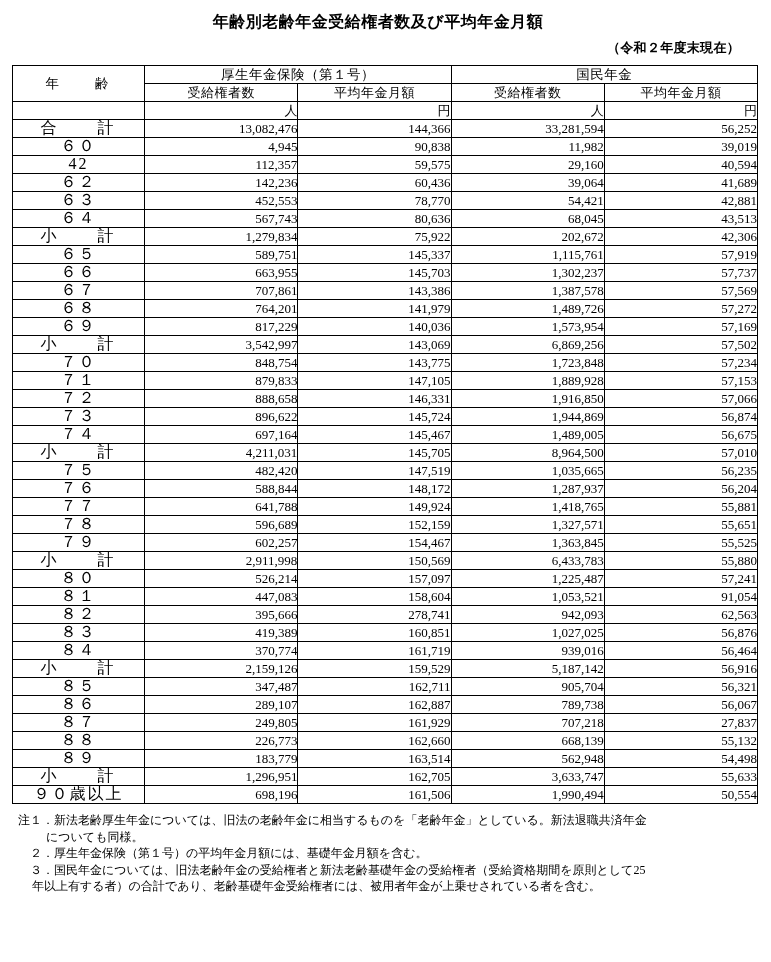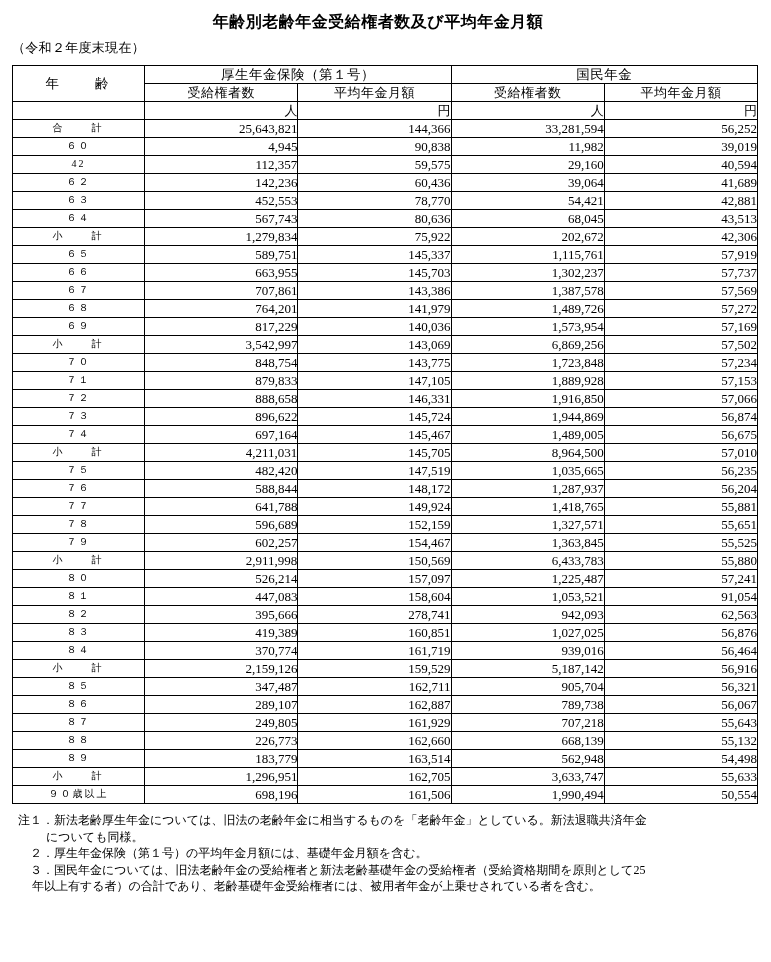--- a/index.html
+++ b/index.html
@@ -24,24 +24,25 @@
     border-radius: 7px;
   }
   .doc-title {
     text-align: center;
     font-size: 16px;
     font-weight: bold;
     letter-spacing: 0.5px;
     margin: 4px 0 6px 0;
   }
   .asof {
-    text-align: left;
+    text-align: right;
     font-size: 13px;
     margin: 0 4px 3px 0;
     letter-spacing: 0.3px;
+    font-weight: bold;
   }
   table.main {
     border-collapse: collapse;
     width: 746px;
     margin: 8px auto;
     table-layout: fixed;
     font-size: 13px;
   }
   table.main td, table.main th {
     border: 1px solid #000000;
@@ -69,21 +70,21 @@
     letter-spacing: 0.5px;
   }
   .unit-cell {
     text-align: right;
     padding-right: 7px;
     font-size: 13px;
     height: 18px;
   }
   .age-cell {
     text-align: center;
-    font-size: 10px;
+    font-size: 16px;
     letter-spacing: 2px;
   }
   .age-cell.sub {
     letter-spacing: 3px;
   }
   .num {
     text-align: right;
     padding-right: 7px;
     font-size: 13px;
     font-family: "Liberation Serif", "DejaVu Serif", serif;
@@ -148,21 +149,21 @@
         <td class="unit-cell">&nbsp;</td>
         <td class="unit-cell">人</td>
         <td class="unit-cell">円</td>
         <td class="unit-cell">人</td>
         <td class="unit-cell">円</td>
       </tr>
     </thead>
     <tbody id="table-body">
         <tr class="group-end">
           <td class="age-cell sub">合　　計</td>
-          <td class="num">25,643,821</td>
+          <td class="num">13,082,476</td>
           <td class="num">144,366</td>
           <td class="num">33,281,594</td>
           <td class="num">56,252</td>
         </tr>
         <tr>
           <td class="age-cell">６０</td>
           <td class="num">4,945</td>
           <td class="num">90,838</td>
           <td class="num">11,982</td>
           <td class="num">39,019</td>
@@ -382,21 +383,21 @@
           <td class="num">289,107</td>
           <td class="num">162,887</td>
           <td class="num">789,738</td>
           <td class="num">56,067</td>
         </tr>
         <tr>
           <td class="age-cell">８７</td>
           <td class="num">249,805</td>
           <td class="num">161,929</td>
           <td class="num">707,218</td>
-          <td class="num">55,643</td>
+          <td class="num">27,837</td>
         </tr>
         <tr>
           <td class="age-cell">８８</td>
           <td class="num">226,773</td>
           <td class="num">162,660</td>
           <td class="num">668,139</td>
           <td class="num">55,132</td>
         </tr>
         <tr>
           <td class="age-cell">８９</td>

